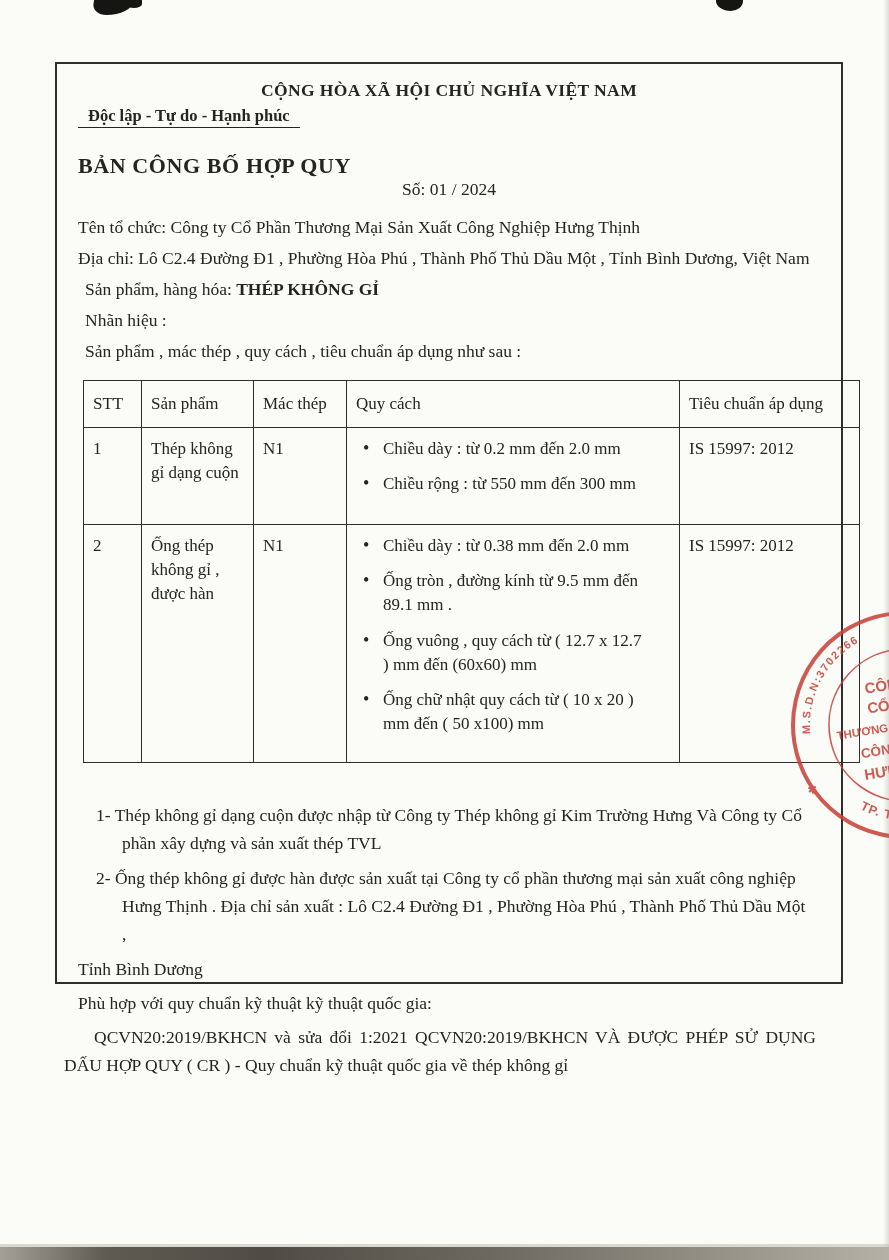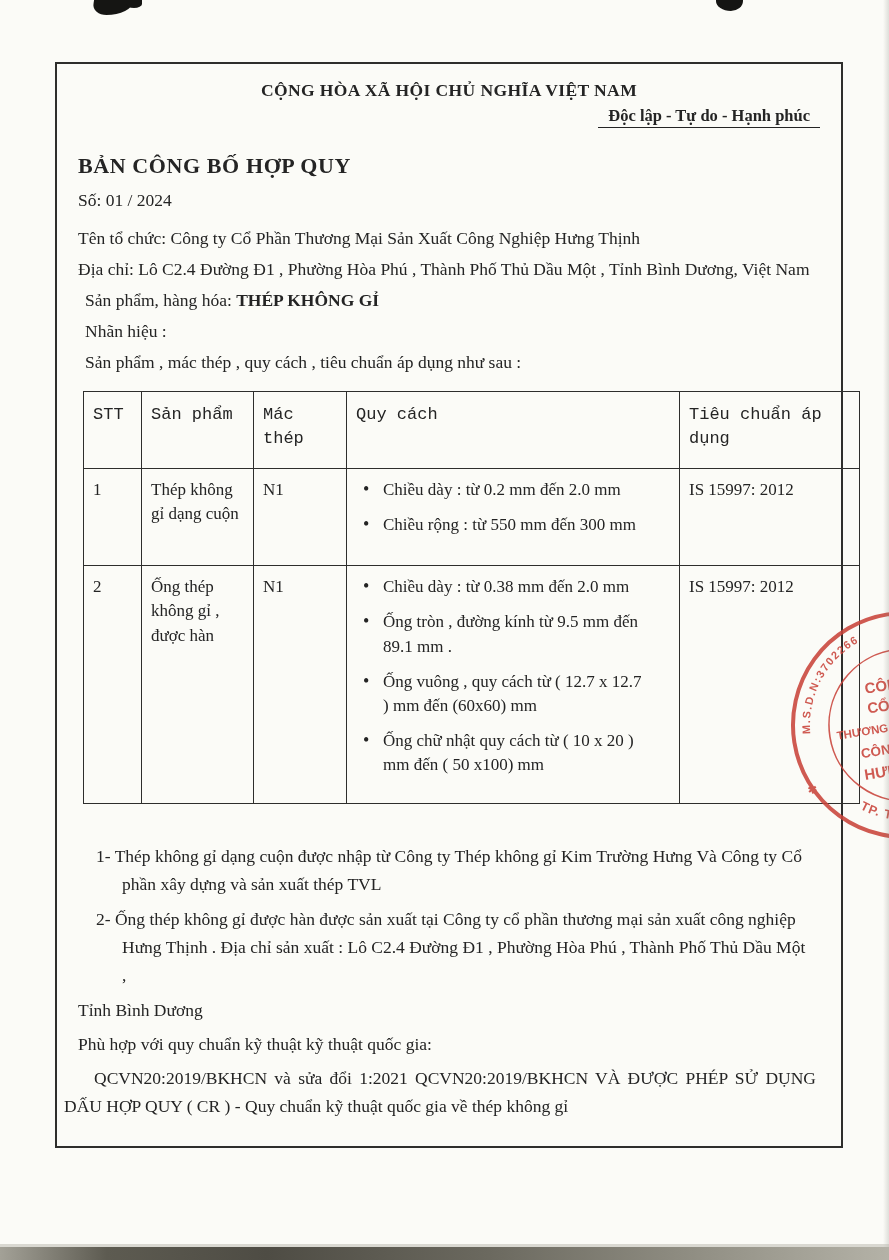--- a/index.html
+++ b/index.html
@@ -12,32 +12,32 @@
     width:889px; height:1260px;
     background:#fbfbf7;
     overflow:hidden;
     font-family:"Liberation Serif", serif;
     color:#242424;
   }
 
   
   .frame {
     position:absolute; left:55px; top:62px;
-    width:788px; height:1086px;
+    width:788px; height:922px;
     border:2px solid #2e2e2c;
     padding:16px 21px 0 21px;
     background:transparent;
   }
 
   .nat-title { text-align:center; font-weight:bold; font-size:17.5px; letter-spacing:.4px; }
-  .motto { text-align:right; font-weight:bold; font-size:16.5px; margin-top:5px; }
+  .motto { text-align:left; font-weight:bold; font-size:16.5px; margin-top:5px; }
   .motto span { border-bottom:1.5px solid #242424; padding:0 10px 2px 10px; }
 
   .doc-title { text-align:left; font-weight:bold; font-size:22px; letter-spacing:.6px; margin-top:27px; }
-  .doc-num   { text-align:left; font-size:17.5px; margin-top:11px; }
+  .doc-num   { text-align:center; font-size:17.5px; }
 
   .info { margin-top:13px; font-size:17.5px; line-height:1.6; }
   .info p { margin:0 0 3px 0; }
   .ind { padding-left:7px; }
   .bold { font-weight:bold; }
 
   table.spec {
     margin:15px 0 0 5px;
     border-collapse:collapse;
     table-layout:fixed;
@@ -45,21 +45,21 @@
     font-size:17px;
     line-height:1.42;
   }
   table.spec th, table.spec td {
     border:1.7px solid #2e2e2c;
     padding:9px 9px;
     vertical-align:top;
     font-weight:normal;
     text-align:left;
   }
-  table.spec th { padding-top:11px; padding-bottom:17px;font-family:Liberation Mono, monospace; }
+  table.spec th { padding-top:11px; padding-bottom:11px; }
   th.c-stt, td.c-stt { text-align:center; }
   td.c-mac { text-align:center; }
   th.c-qc { padding-left:15px; }
   td.c-qc { padding-left:14px; padding-top:12px; }
   td.row1-h { height:97px; }
   td.row2-h { height:238px; }
 
   .qli { position:relative; padding-left:27px; margin-bottom:11px; max-width:295px; }
   .qli .btxt { display:inline-block; max-width:262px; vertical-align:top; }
   .qli::before { content:"•"; position:absolute; left:7px; top:-1px; font-size:18px; }

